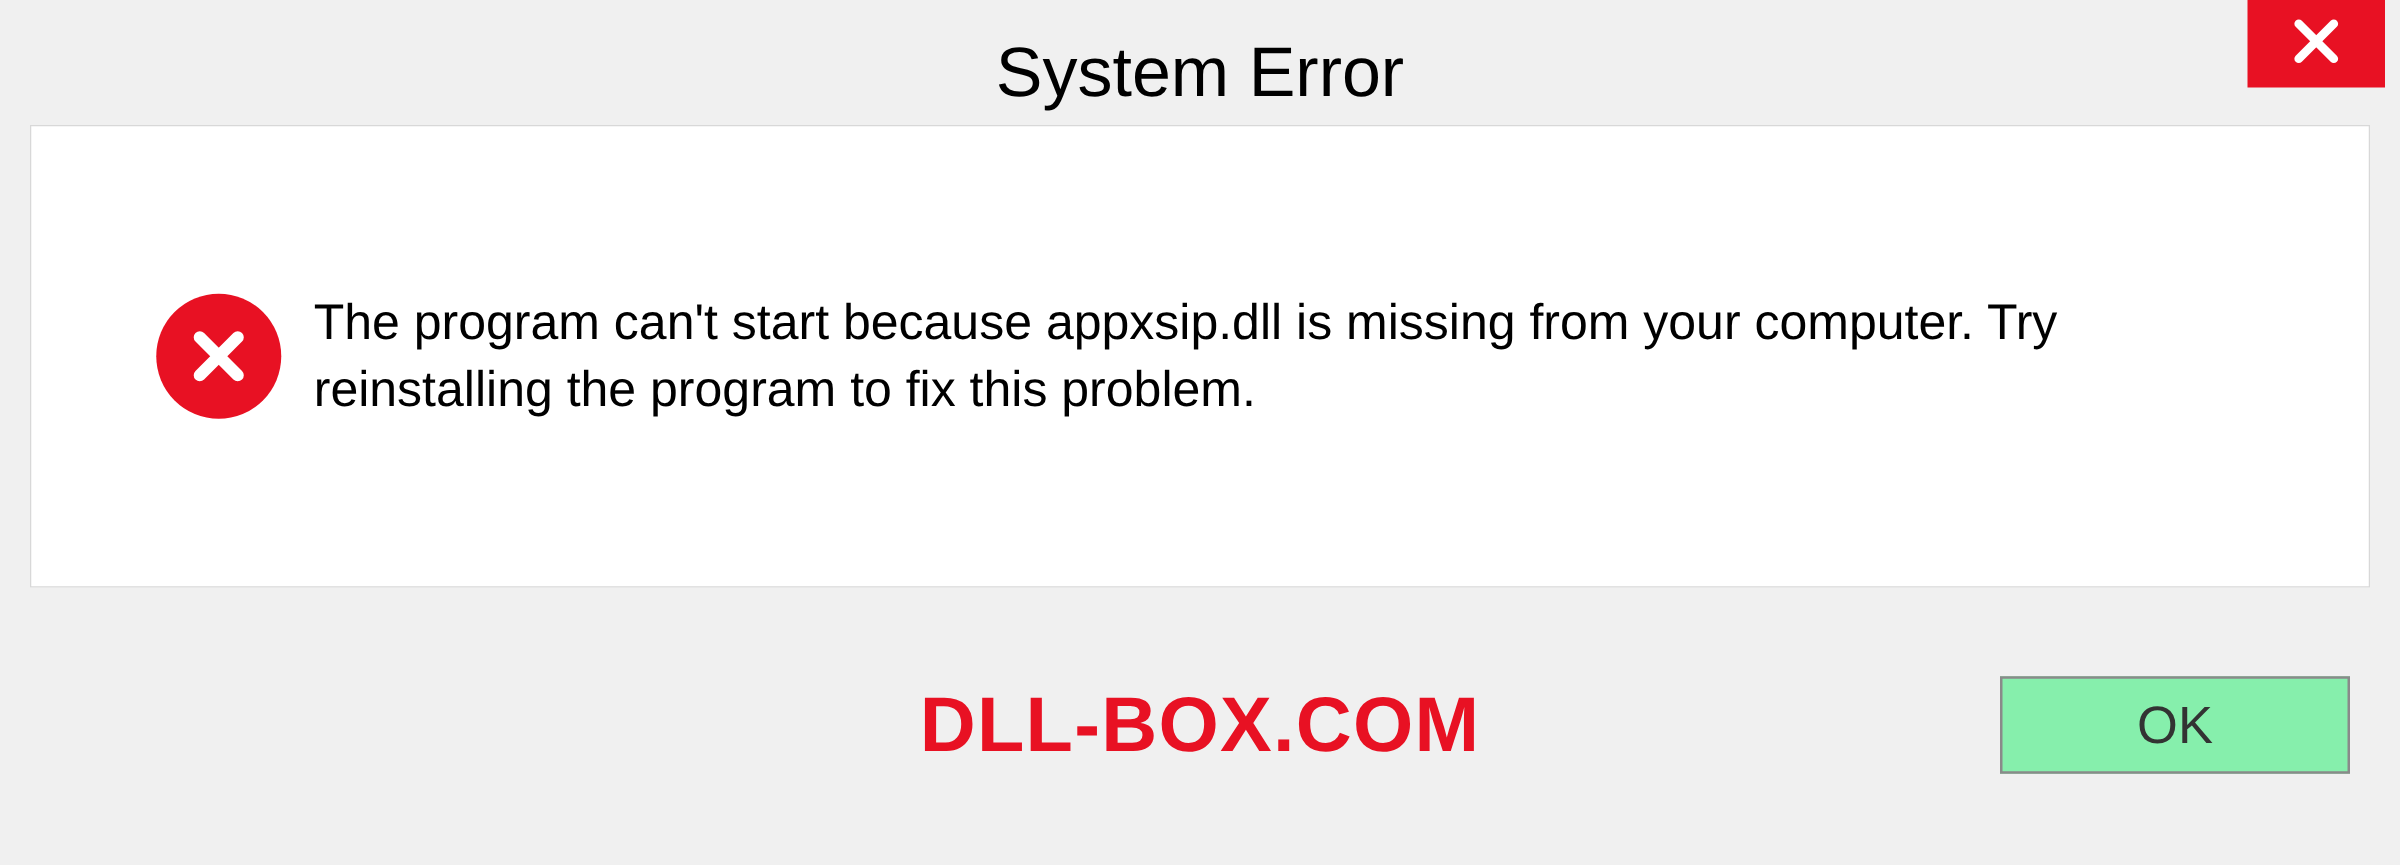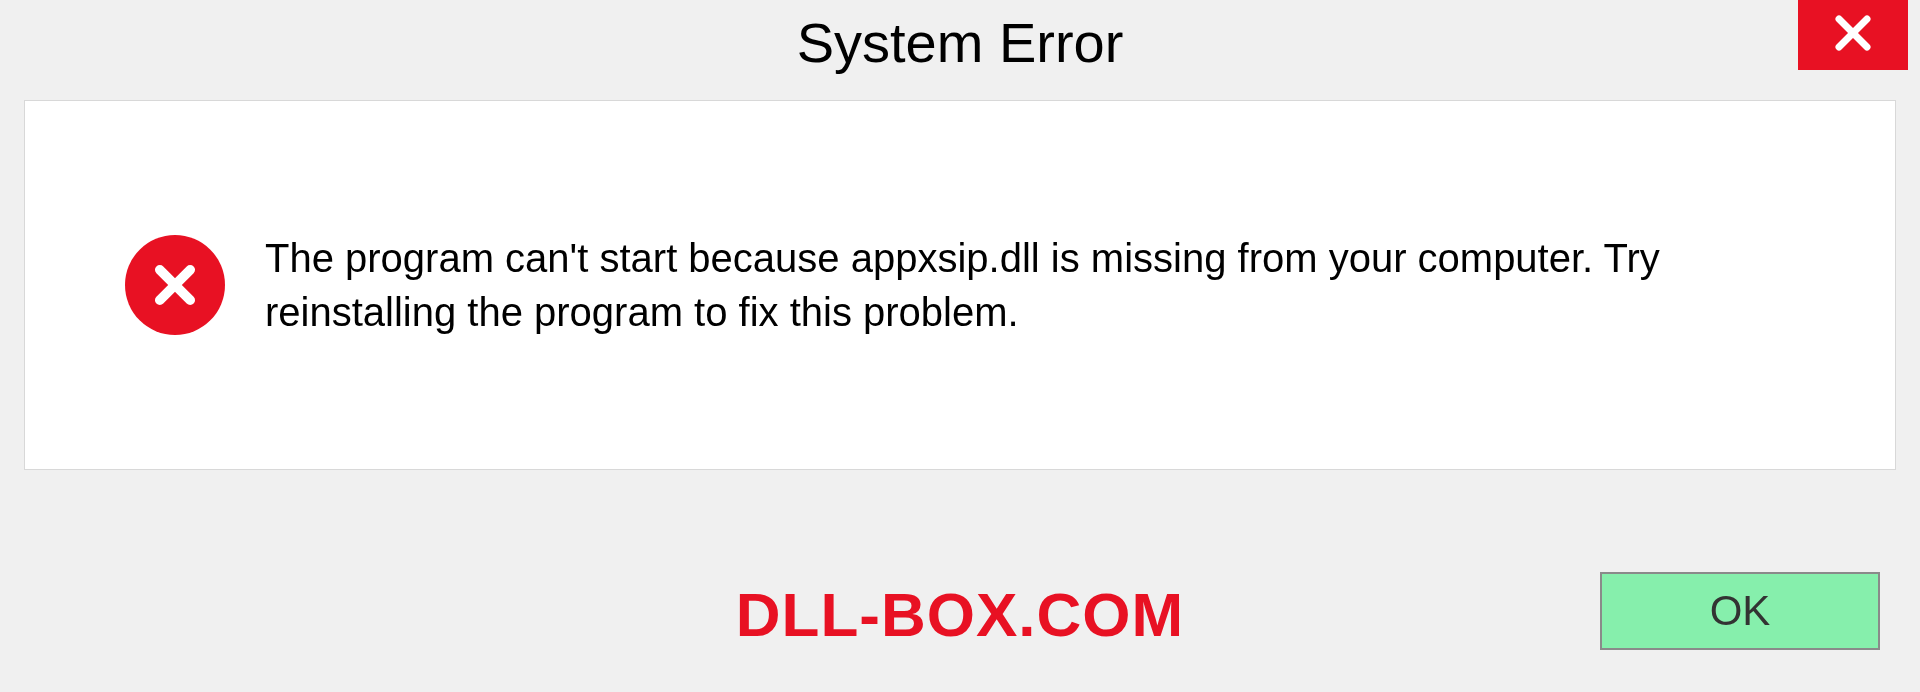--- a/index.html
+++ b/index.html
@@ -10,21 +10,21 @@
     body {
       width: 1920px;
       height: 692px;
       background: #f0f0f0;
       font-family: "Segoe UI", Arial, sans-serif;
       position: relative;
       overflow: hidden;
     }
     .titlebar {
       display: flex;
-      align-items: flex-start;
+      align-items: flex-end;
       justify-content: center;
       position: relative;
       height: 90px;
       padding-top: 10px;
     }
     .title {
       font-size: 56px;
       font-weight: 400;
       color: #000;
       text-align: center;
@@ -46,21 +46,21 @@
       height: 42px;
     }
     .content-panel {
       margin: 10px 24px 0 24px;
       background: #ffffff;
       border: 1px solid #d8d8d8;
       height: 370px;
       display: flex;
       align-items: center;
       padding-left: 100px;
-      gap: 40px;
+      gap: 26px;
     }
     .error-icon-wrap {
       flex-shrink: 0;
     }
     .error-circle {
       width: 100px;
       height: 100px;
       border-radius: 50%;
       background: #e81123;
       display: flex;
@@ -72,21 +72,21 @@
       height: 52px;
     }
     .message {
       font-size: 40px;
       color: #000;
       line-height: 1.35;
       max-width: 1500px;
     }
     .footer {
       display: flex;
-      align-items: flex-end;
+      align-items: center;
       justify-content: flex-end;
       padding: 40px 40px 0 20px;
       position: relative;
       height: 180px;
     }
     .watermark {
       position: absolute;
       left: 50%;
       transform: translateX(-50%);
       font-size: 62px;

